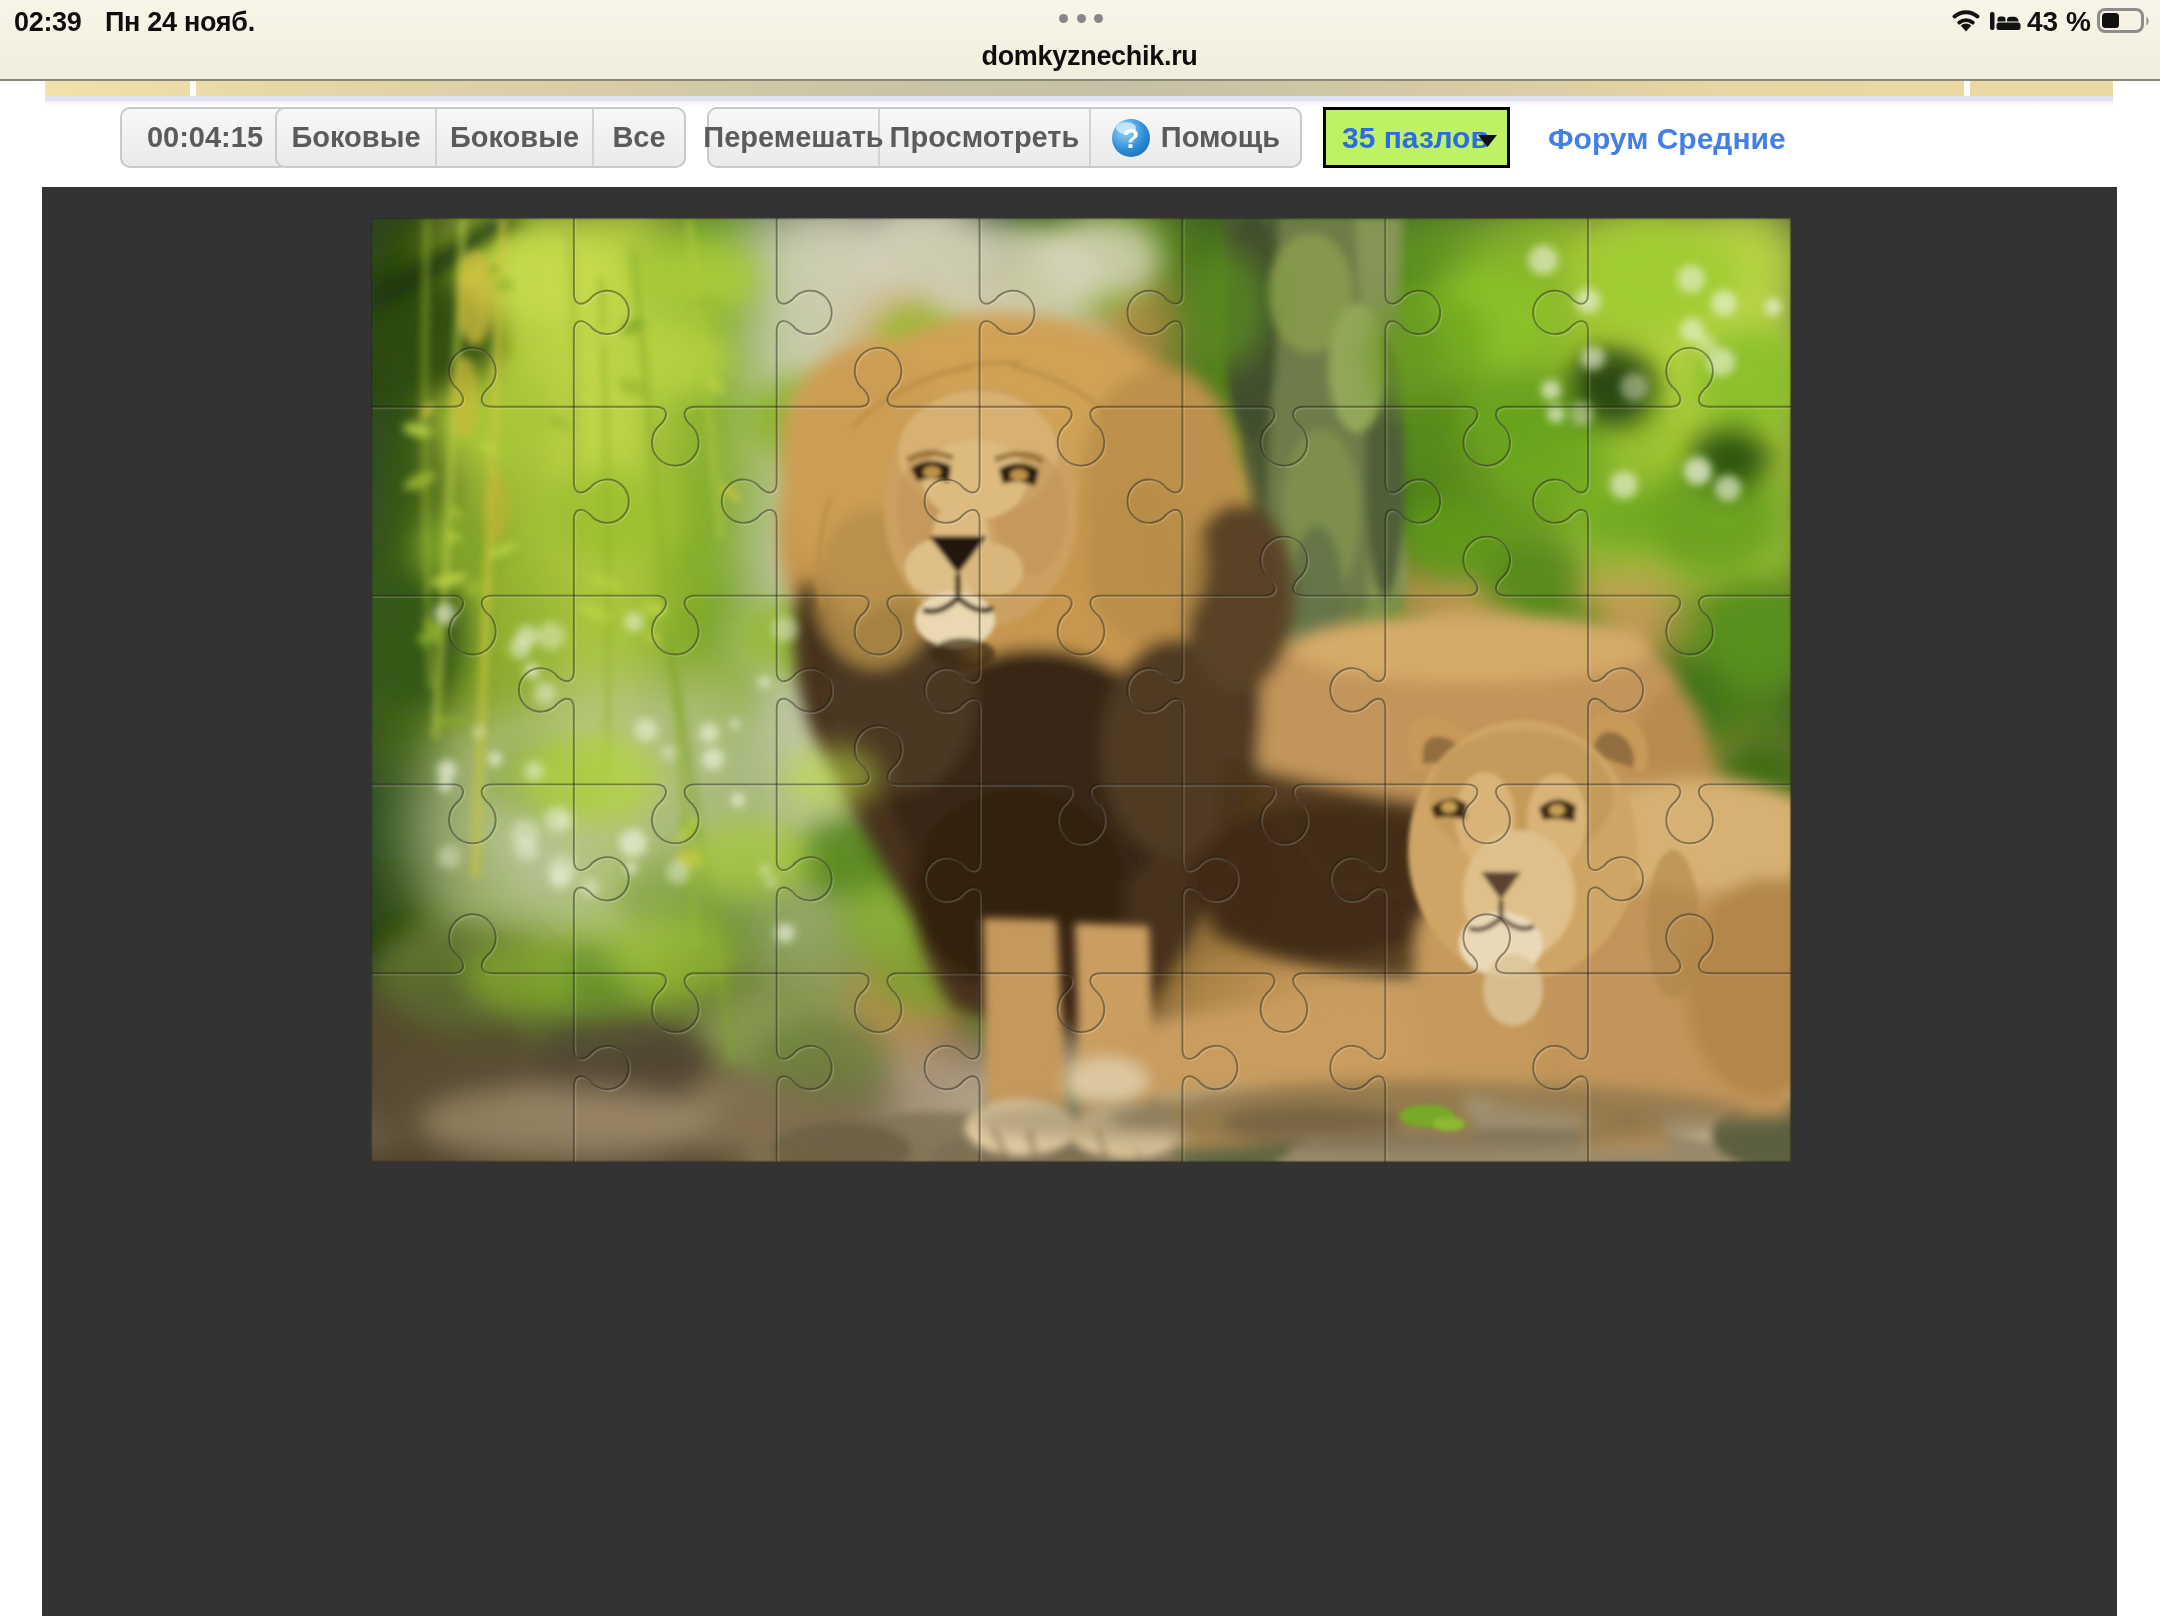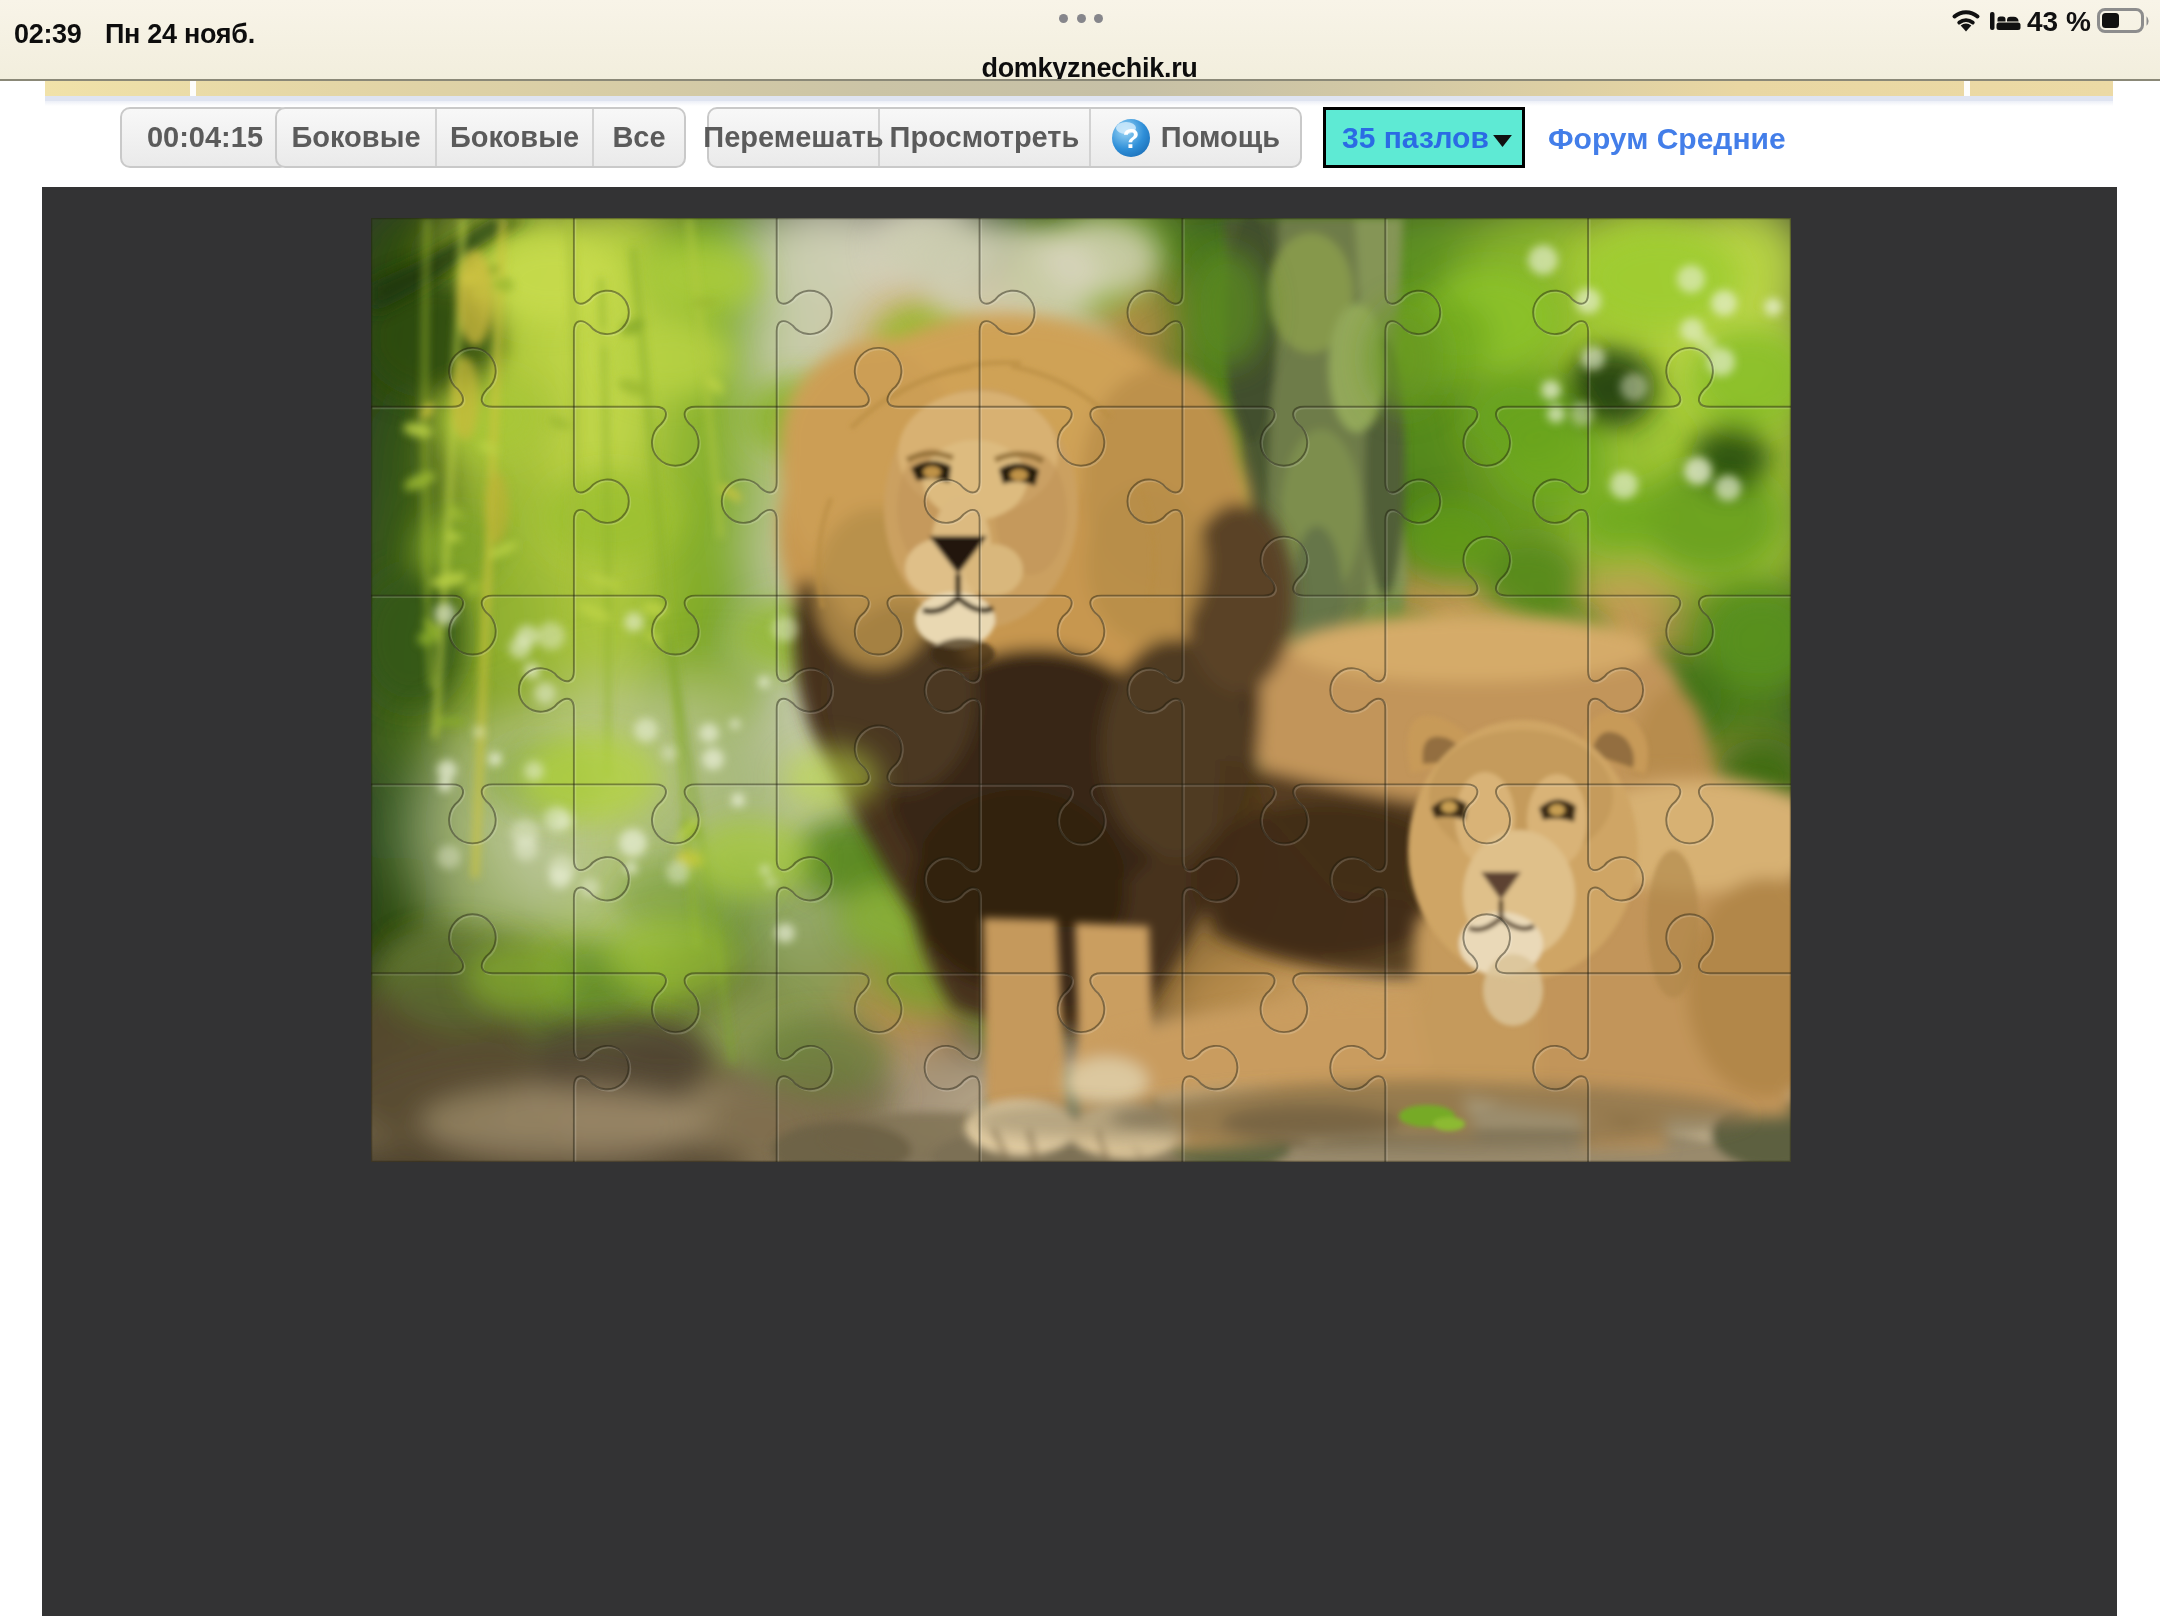--- a/index.html
+++ b/index.html
@@ -1,34 +1,34 @@
 <!DOCTYPE html>
 <html><head><meta charset="utf-8">
 <style>
 * { margin:0; padding:0; box-sizing:border-box; }
 html,body { width:2160px; height:1620px; background:#fff; font-family:"Liberation Sans",sans-serif; position:relative; overflow:hidden; }
 .abs { position:absolute; }
 .statusbar { left:0; top:0; width:2160px; height:79px; background:linear-gradient(#f8f4e8,#f2eedd); }
-.sbtext { font-size:27px; font-weight:700; color:#0d0d0d; letter-spacing:-0.3px;margin-top:12px; }
+.sbtext { font-size:27px; font-weight:700; color:#0d0d0d; letter-spacing:-0.3px; }
 .topline { left:0; top:79px; width:2160px; height:2px; background:#8a8877; }
 .tanband { left:45px; top:81px; width:2068px; height:15px;
   background:linear-gradient(90deg,#f1e2a9 0%,#e3d5a6 15%,#cbc4a6 40%,#c6c0a6 52%,#d3c9a5 65%,#e9d7a3 82%,#ecdaa5 100%); }
 .gap1 { left:190px; top:81px; width:6px; height:15px; background:#fdfdfb; }
 .gap2 { left:1964px; top:81px; width:6px; height:15px; background:#fdfdfb; }
 .blueline { left:45px; top:96px; width:2068px; height:5px; background:#dfe4f1; }
 .blueline2 { left:45px; top:101px; width:2068px; height:5px; background:linear-gradient(#eceff7,#ffffff); }
 .btn { position:absolute; top:107px; height:61px; border:2px solid #c9c9c9; border-radius:10px;
   background:linear-gradient(#f8f8f8,#eaeaea); color:#5b5b5b; font-weight:700; font-size:29px;
   display:flex; align-items:center; justify-content:center;margin-left:36px; }
 .seg { position:absolute; top:107px; height:61px; border:2px solid #c9c9c9; border-radius:10px;
   background:linear-gradient(#f8f8f8,#eaeaea); display:flex; }
 .seg > div { height:100%; display:flex; align-items:center; justify-content:center;
   color:#5b5b5b; font-weight:700; font-size:29px; border-right:2px solid #d2d2d2; }
 .seg > div:last-child { border-right:none; }
-.drop { left:1323px; top:107px; width:202px; height:61px; border:3px solid #000; background:#5eead4;
+.drop { left:1323px; top:107px; width:187px; height:61px; border:3px solid #000; background:#bef264;
   display:flex; align-items:center; white-space:nowrap; }
 .droptext { color:#2b6be4; font-weight:700; font-size:30px; padding-left:16px; }
 .forum { left:1548px; top:122px; color:#437ee9; font-weight:700; font-size:30px; white-space:nowrap; }
 .dark { left:42px; top:187px; width:2075px; height:1429px; background:#333334; }
 </style></head>
 <body>
 <div class="abs statusbar"></div>
 <div class="abs sbtext" style="left:14px; top:7px;">02:39</div>
 <div class="abs sbtext" style="left:105px; top:7px;">Пн 24 нояб.</div>
 <div class="abs" style="left:1059px; top:14px; width:44px; display:flex; justify-content:space-between;">

